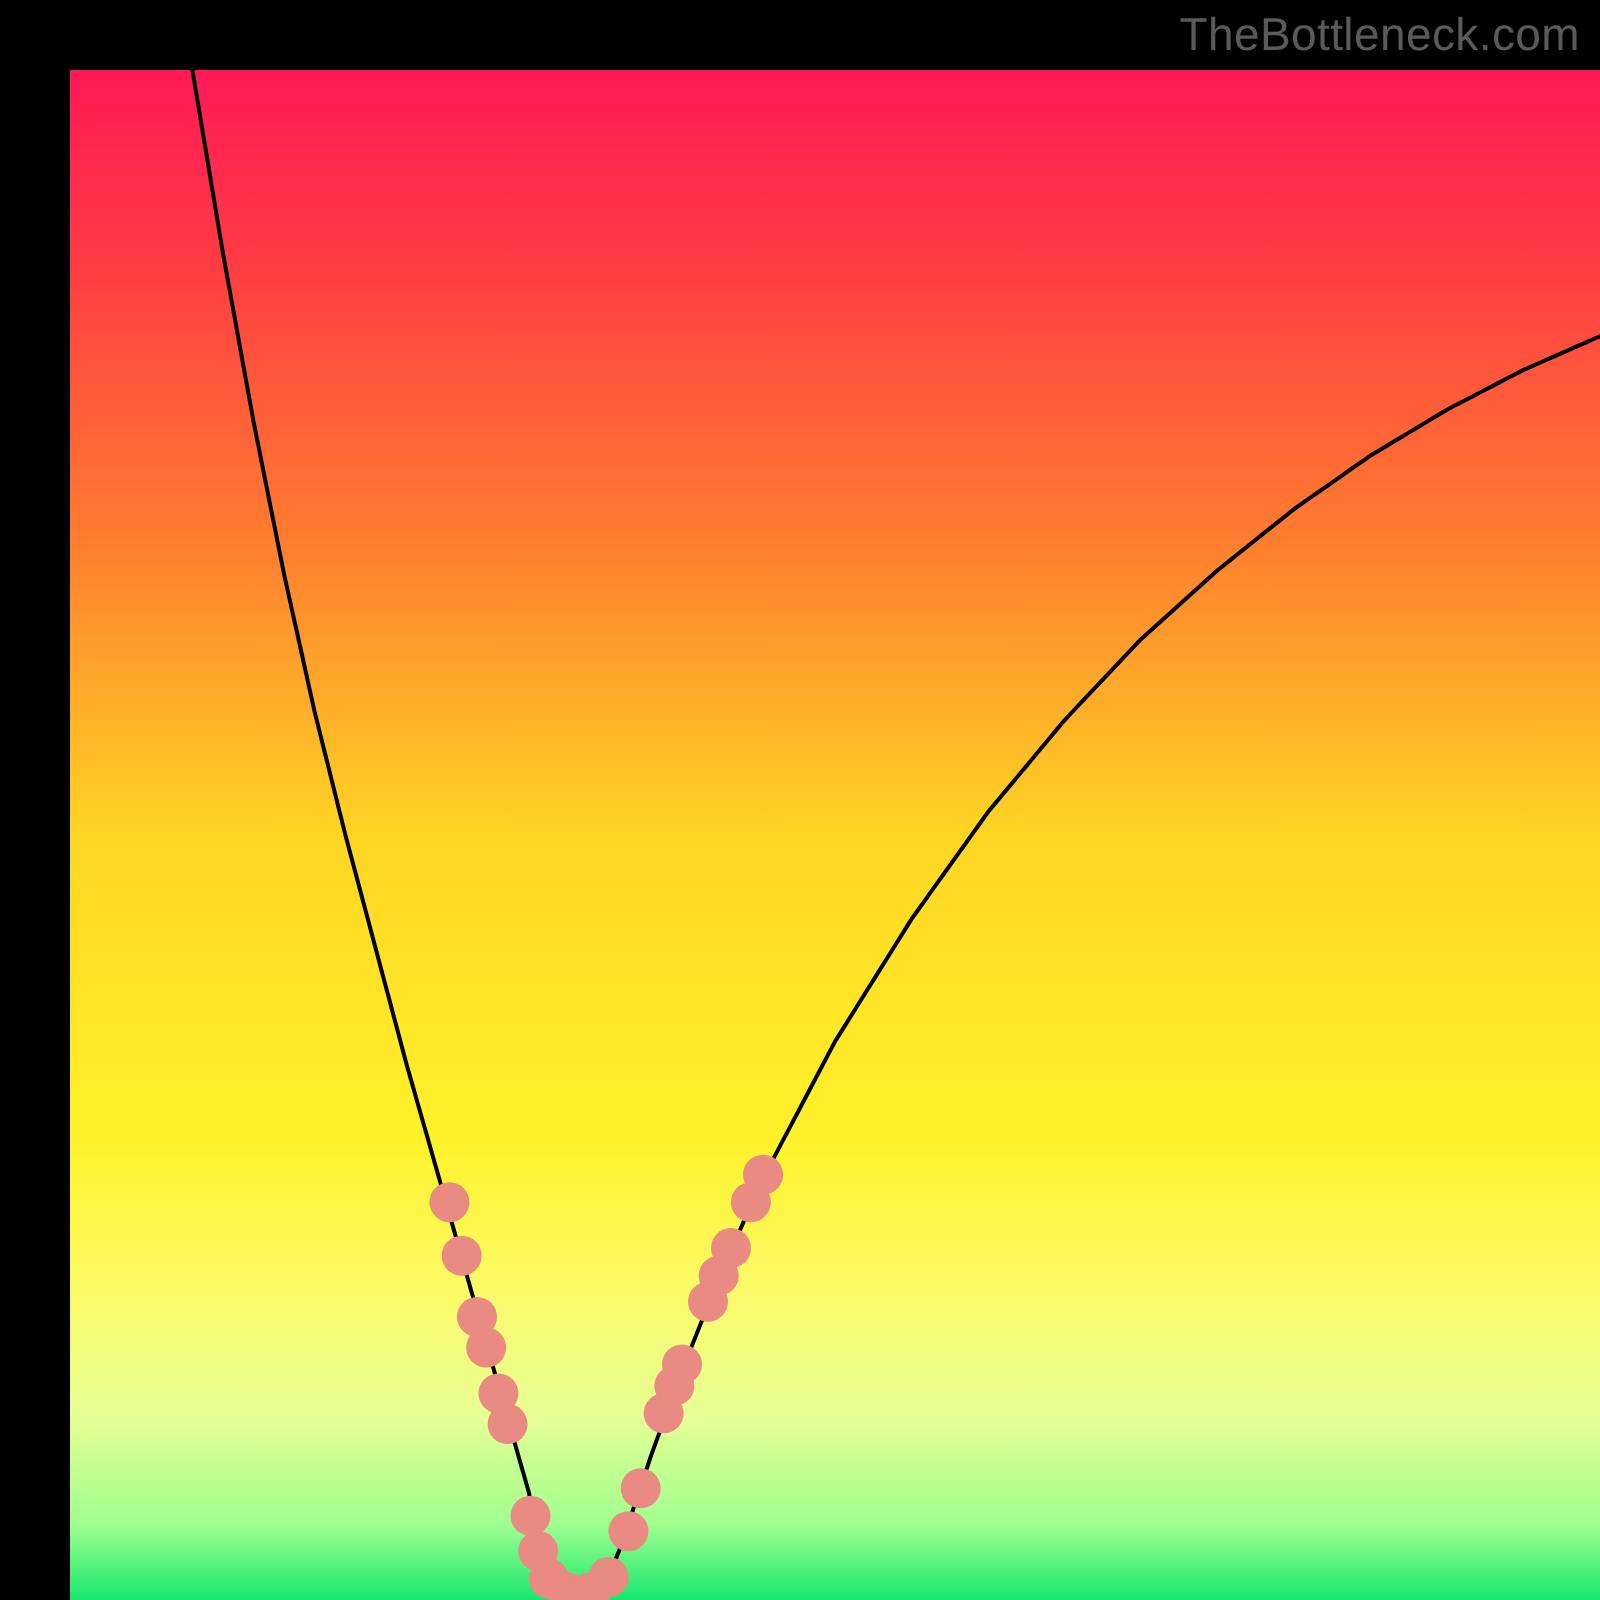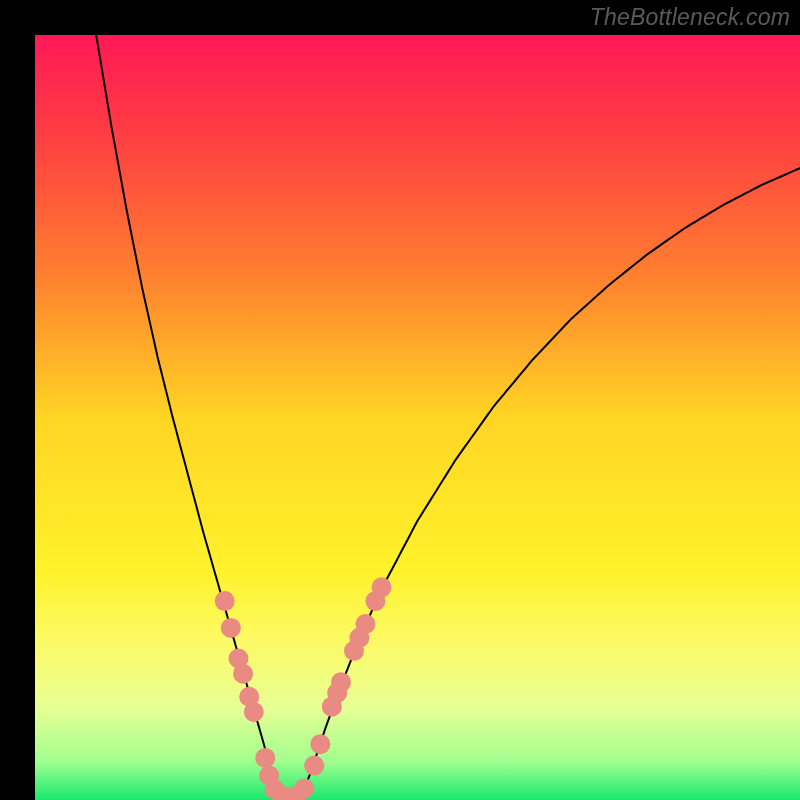--- a/index.html
+++ b/index.html
@@ -21,21 +21,20 @@
   }
   .watermark {
     position: absolute;
     top: 4px;
     right: 10px;
     color: #5a5a5a;
     font-size: 23px;
     font-weight: 400;
     letter-spacing: 0.2px;
     user-select: none;
-    font-style: italic;
   }
   .plot {
     position: absolute;
     left: 35px;
     top: 35px;
     width: 765px;
     height: 765px;
   }
   svg {
     display: block;

